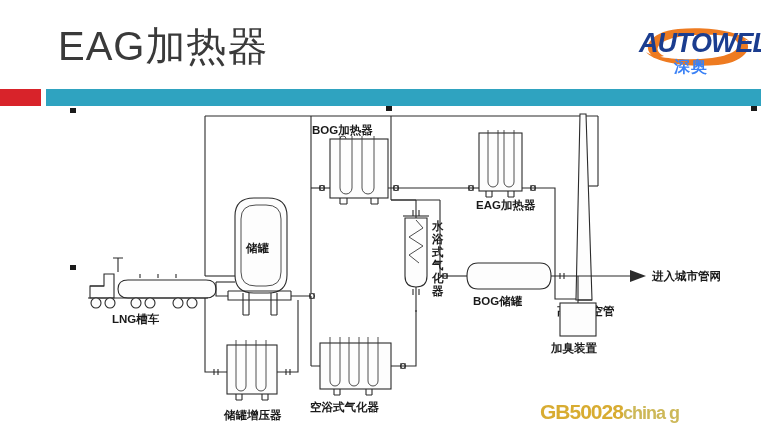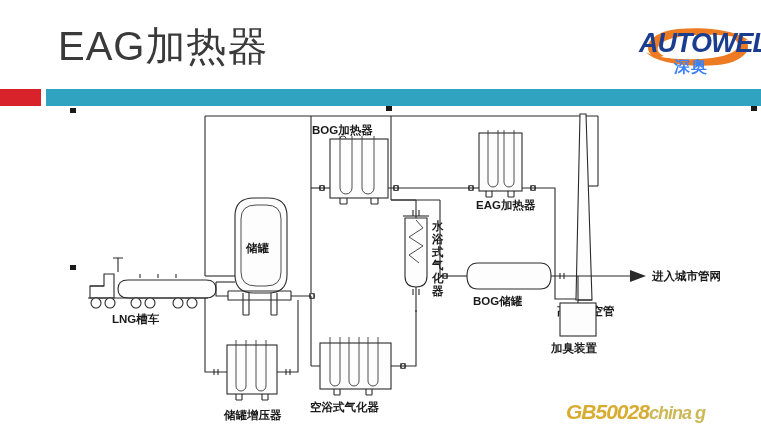--- a/index.html
+++ b/index.html
@@ -127,25 +127,24 @@
   }
   .dfill {
     fill: #fdfdfd;
     stroke: #2b2b2b;
     stroke-width: 1.1;
   }
 
   
   #watermark {
     position: absolute;
-    left: 566px;
+    left: 540px;
     top: 400px;
     font-size: 21px;
     font-weight: bold;
-    font-style: italic;
     color: #d5a520;
     white-space: nowrap;
     letter-spacing: -1px;
     opacity: 0.92;
   }
   #watermark .wm-sub {
     color: #c9b24a;
     font-size: 18px;
   }
 </style>

